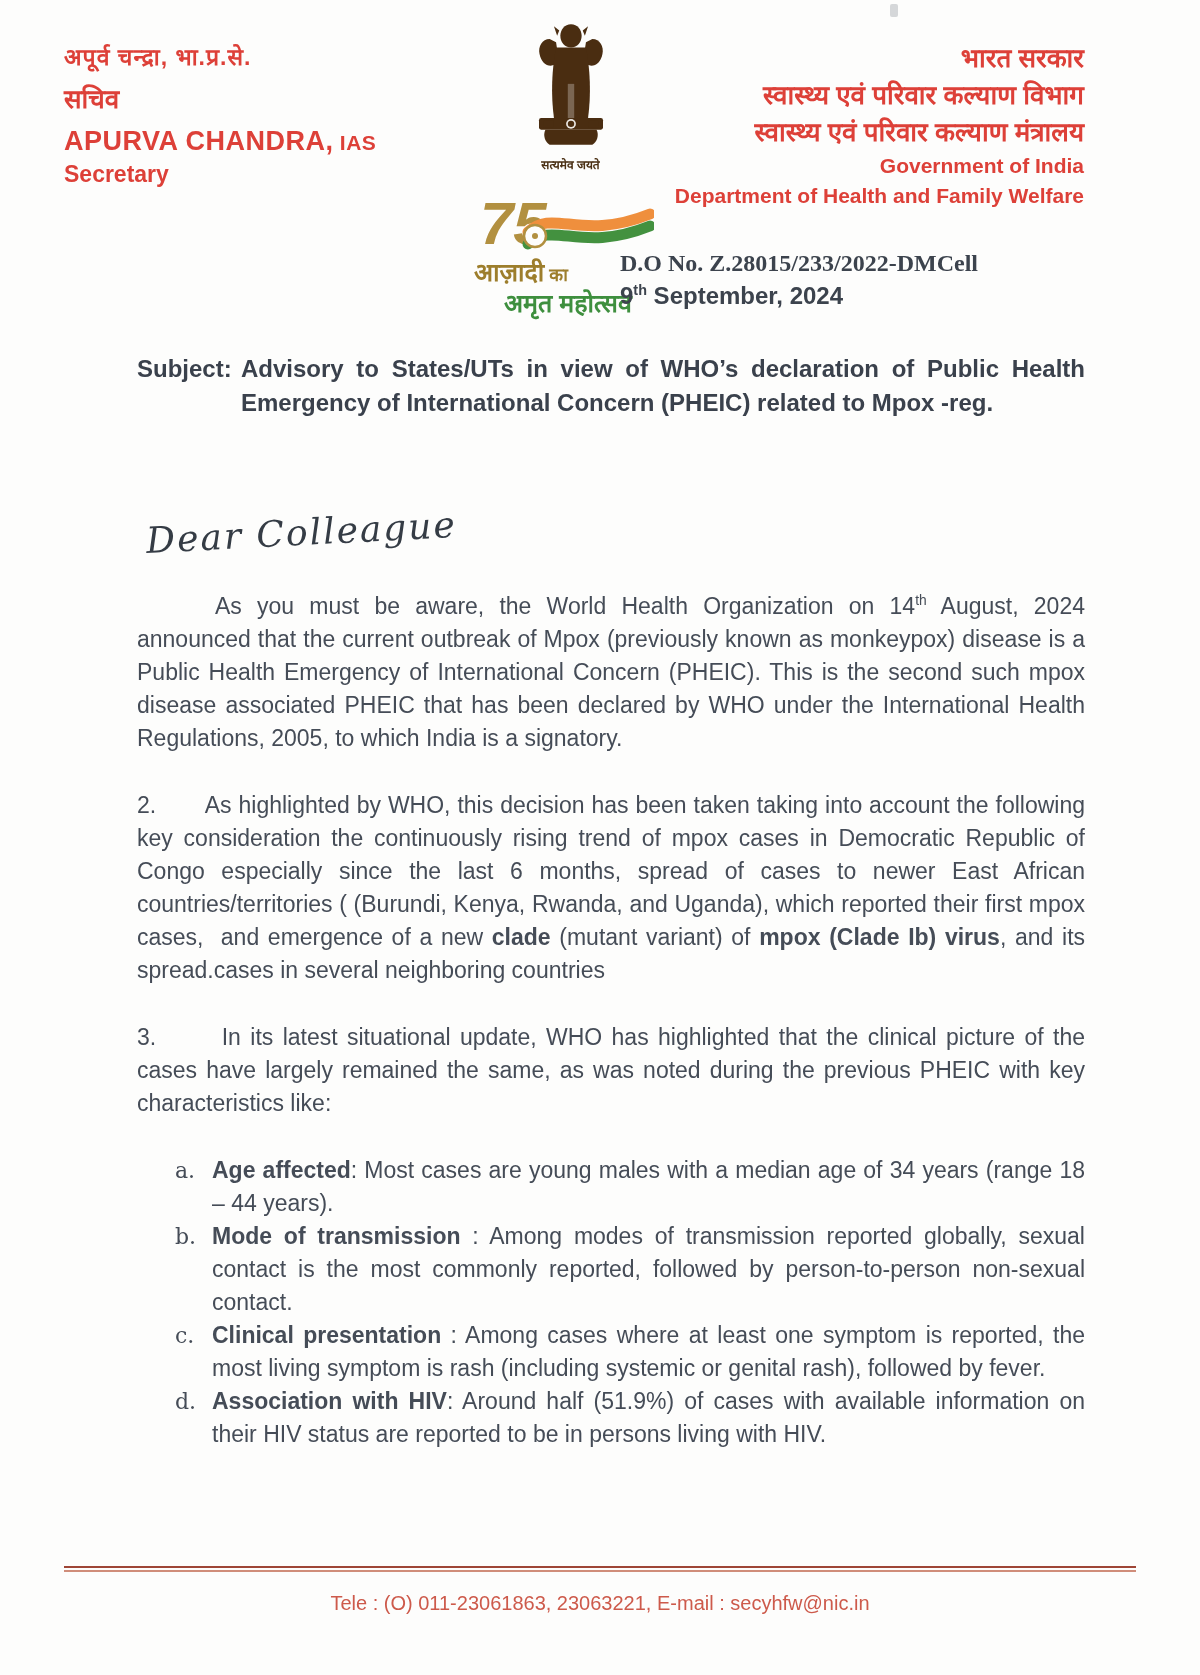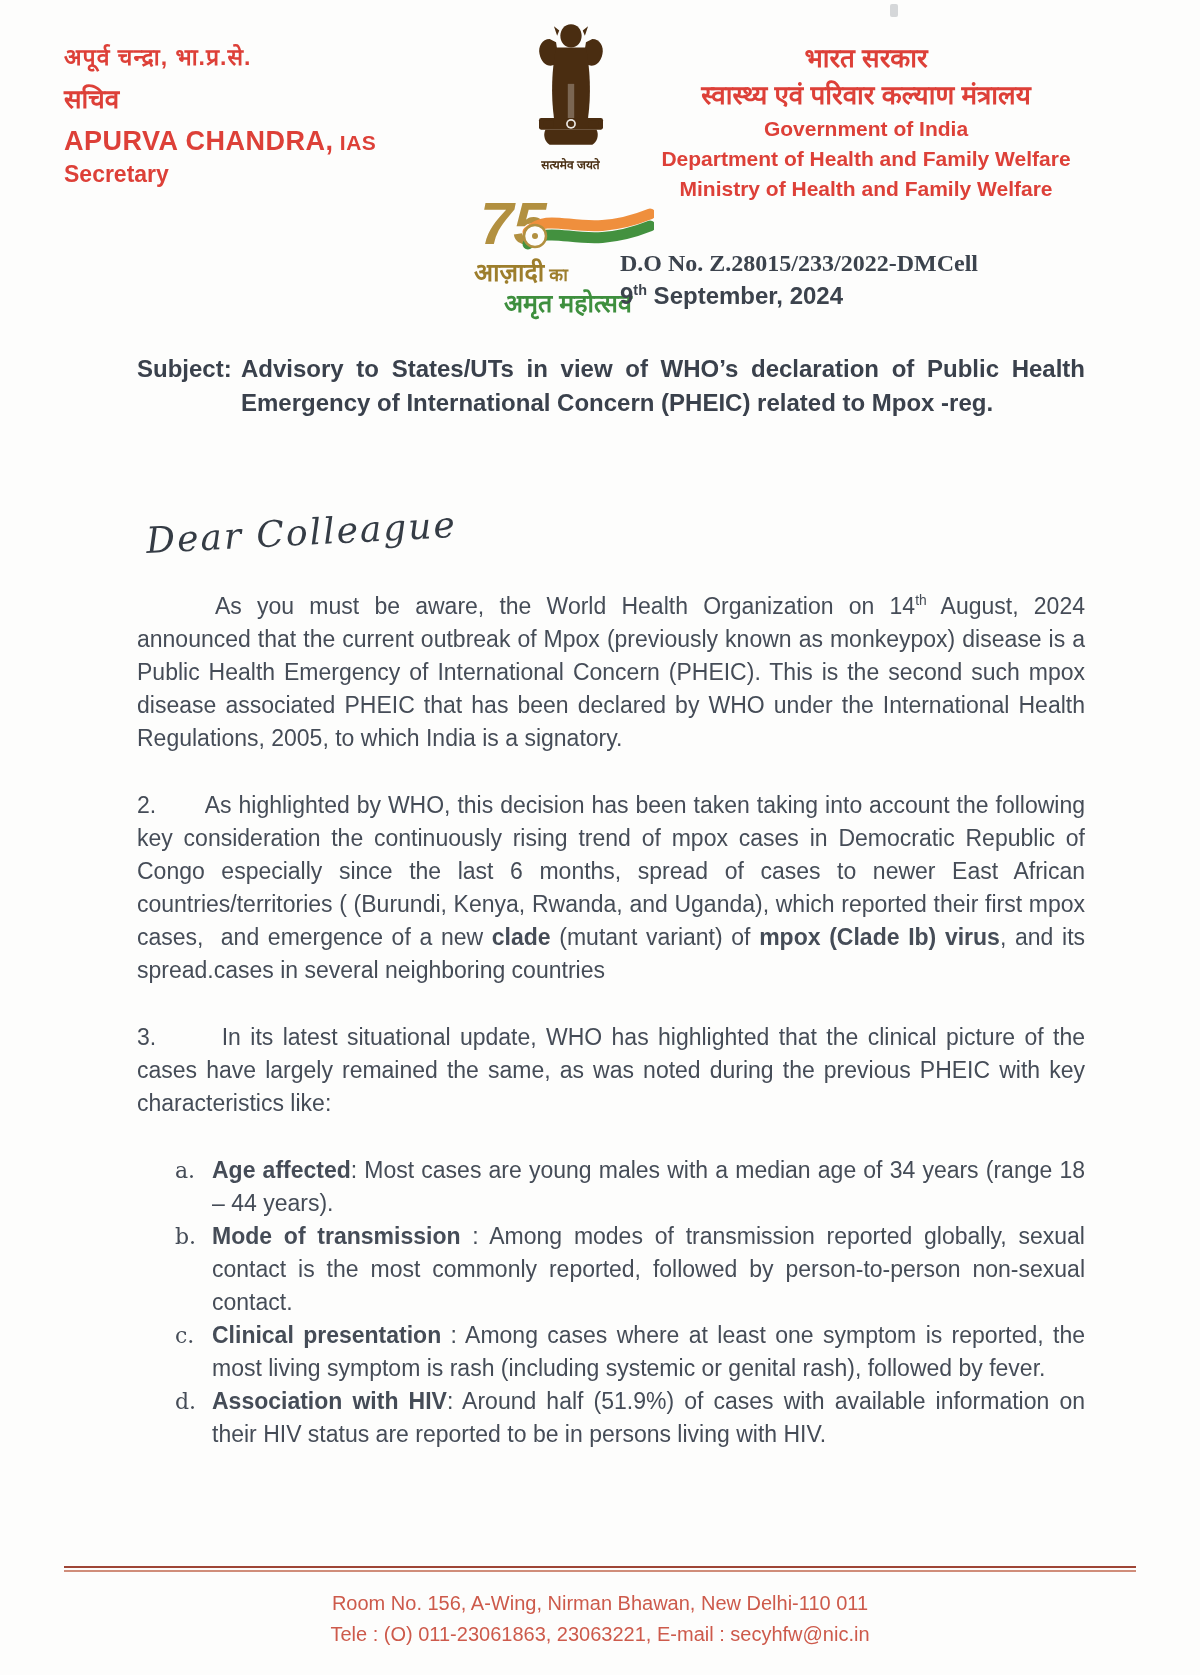--- a/index.html
+++ b/index.html
@@ -21,21 +21,21 @@
   .header-left { position:absolute; left:64px; top:40px; color:#dd4038; }
   .hl-name-hi   { font-size:23px; font-weight:700; letter-spacing:1px; }
   .hl-title-hi  { font-size:26px; font-weight:700; margin-top:8px; }
   .hl-name-en   { font-size:27px; font-weight:700; margin-top:10px; letter-spacing:.5px; }
   .hl-name-en .suffix { font-size:21px; }
   .hl-title-en  { font-size:23px; font-weight:700; margin-top:4px; }
 
   .emblem-block { position:absolute; left:498px; top:22px; width:145px; text-align:center; }
   .emblem-motto { font-size:12px; font-weight:700; color:#4a3014; margin-top:2px; }
 
-  .header-right { position:absolute; left:648px; top:40px; width:436px; text-align:center; }
+  .header-right { position:absolute; left:648px; top:40px; width:436px; text-align:right; }
   .hr-hi { color:#dd4038; font-size:26px; font-weight:700; line-height:37px; }
   .hr-en { color:#dd4038; font-size:21px; font-weight:700; line-height:30px; }
 
   
   .azadi { position:absolute; left:474px; top:196px; width:185px; }
   .azadi-top { position:relative; height:62px; }
   .azadi-75 {
     position:absolute; left:6px; top:-2px;
     font-size:60px; font-weight:700; font-style:italic; line-height:1;
     color:#b29040;
@@ -116,24 +116,24 @@
           <circle cx="50" cy="95.5" r="3" fill="#4a2d11"></circle>
           <path d="M26 101 L74 101 C76.5 106 74.5 112.5 70 115 L30 115 C25.5 112.5 23.5 106 26 101 Z"></path>
         </g>
       </svg>
     </span>
     <div class="emblem-motto">सत्यमेव जयते</div>
   </div>
 
   <div class="header-right">
     <div class="hr-hi">भारत सरकार</div>
+    <div class="hr-hi">स्वास्थ्य एवं परिवार कल्याण विभाग</div>
     <div class="hr-hi">स्वास्थ्य एवं परिवार कल्याण मंत्रालय</div>
     <div class="hr-en">Government of India</div>
     <div class="hr-en">Department of Health and Family Welfare</div>
-    <div class="hr-en">Ministry of Health and Family Welfare</div>
   </div>
 
   <div class="azadi">
     <div class="azadi-top">
       <span class="azadi-75">75</span>
       <span class="azadi-wave">
         <svg width="132" height="54" viewBox="0 0 132 54">
           <path d="M6 30 C32 6 58 40 128 12" stroke="#ef8f3d" stroke-width="11" fill="none" stroke-linecap="round"></path>
           <path d="M6 42 C32 18 58 52 128 24" stroke="#43913f" stroke-width="11" fill="none" stroke-linecap="round"></path>
           <circle cx="13" cy="34" r="11" fill="#fdfdfc" stroke="#b29040" stroke-width="2.5"></circle>
@@ -177,16 +177,15 @@
       </div>
       <div class="kv-item">
         <div class="kv-marker">d.</div>
         <div class="kv-content"><span style="font-weight: 700;">Association with HIV</span><span>: Around half (51.9%) of cases with available information on their HIV status are reported to be in persons living with HIV.</span></div>
       </div>
     </div>
   </div>
 
   <div class="footer-rule"></div>
   <div class="footer-text">
-    <div class="footer-line">Room No. 156, A-Wing, Nirman Bhawan, New Delhi-110 011</div>
     <div class="footer-line">Tele : (O) 011-23061863, 23063221, E-mail : secyhfw@nic.in</div>
   </div>
 </div>
 
 </body></html>

